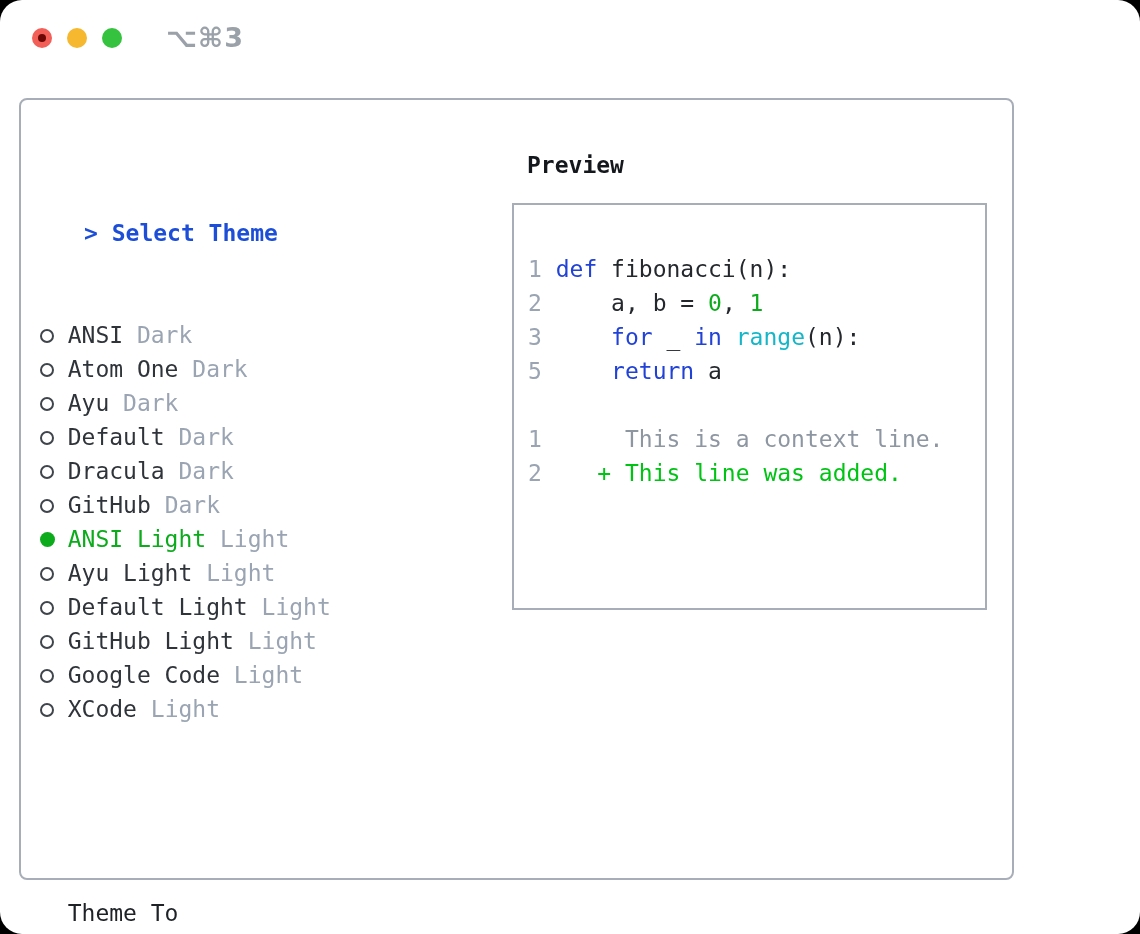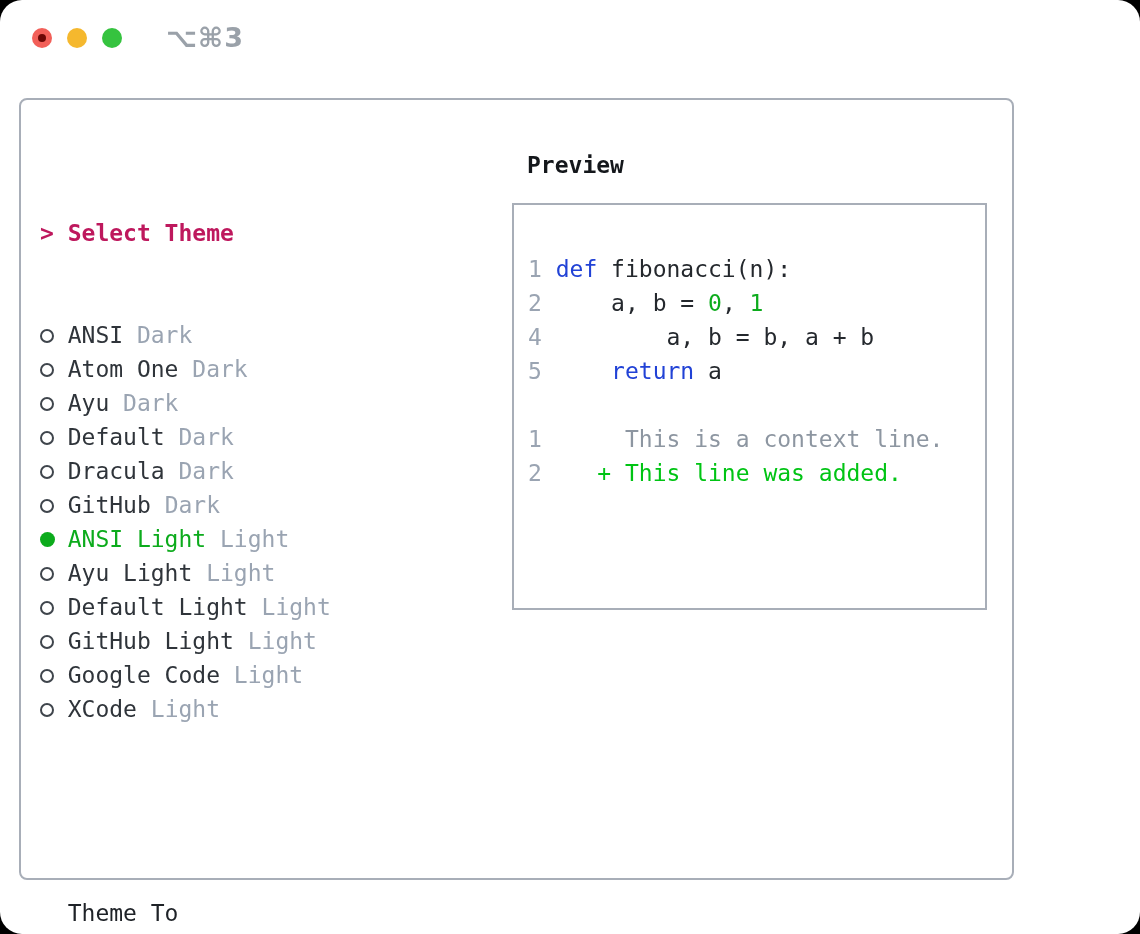--- a/index.html
+++ b/index.html
@@ -21,21 +21,21 @@
     font-size:27px;font-weight:bold;color:#9aa1a9;letter-spacing:1px;
   }
   
   .panel{
     position:absolute;left:19px;top:98px;width:995px;height:782px;
     border:2px solid var(--border-gray,#a8aeb8);border-radius:8px;box-sizing:border-box;
   }
   .left-col{position:absolute;left:19px;top:48px;font-size:23px;line-height:34px;white-space:pre;color:var(--list-text,#2f343a);}
   .row{height:34px;white-space:pre;}
   .cell-marker{display:inline-block;width:27.7px;}
-  .header-row{font-weight:bold;color:#be185d;}
+  .header-row{font-weight:bold;color:#1d4ed8;margin-left:44px;}
   .dot{display:inline-block;width:12px;height:12px;border-radius:50%;border:2.5px solid #3f454c;box-sizing:border-box;width:14px;height:14px;margin-bottom:2px;vertical-align:middle;}
   .dot.selected{background:var(--accent-green,#0cab1c);border:none;width:15px;height:15px;}
   .t-name.sel{color:var(--accent-green,#0cab1c);}
   .t-variant{color:var(--muted-gray,#9aa4b2);}
   .spacer{height:34px;}
   .apply-label{color:#1e2227;}
   
   .preview-title{position:absolute;left:481px;top:48px;font-size:23px;line-height:34px;font-weight:bold;color:#14171b;margin-left:25px;}
   .preview-box{
     position:absolute;left:491px;top:103px;width:475px;height:407px;
@@ -73,21 +73,21 @@
       
       
     </div>
 
     <div class="preview-title">Preview</div>
     <div class="preview-box">
       <div id="preview-code">
           <div class="pline"></div>
           <div class="pline"><span class="tk-ln">1 </span><span class="tk-kw">def</span><span class="tk-pl"> fibonacci(n):</span></div>
           <div class="pline"><span class="tk-ln">2 </span><span class="tk-pl">    a, b = </span><span class="tk-num">0</span><span class="tk-pl">, </span><span class="tk-num">1</span></div>
-          <div class="pline"><span class="tk-ln">4 </span><span class="tk-pl">        a, b = b, a + b</span></div>
+          <div class="pline"><span class="tk-ln">3 </span><span class="tk-pl">    </span><span class="tk-kw">for</span><span class="tk-pl"> _ </span><span class="tk-kw">in</span><span class="tk-pl"> </span><span class="tk-bi">range</span><span class="tk-pl">(n):</span></div>
           <div class="pline"><span class="tk-ln">5 </span><span class="tk-pl">    </span><span class="tk-kw">return</span><span class="tk-pl"> a</span></div>
           <div class="pline"></div>
           <div class="pline"><span class="tk-ln">1 </span><span class="tk-ctx">     This is a context line.</span></div>
           <div class="pline"><span class="tk-ln">2 </span><span class="tk-pl">   </span><span class="tk-add">+ This line was added.</span></div>
         </div>
     </div>
   </div>
 </div>
 
 </body></html>

